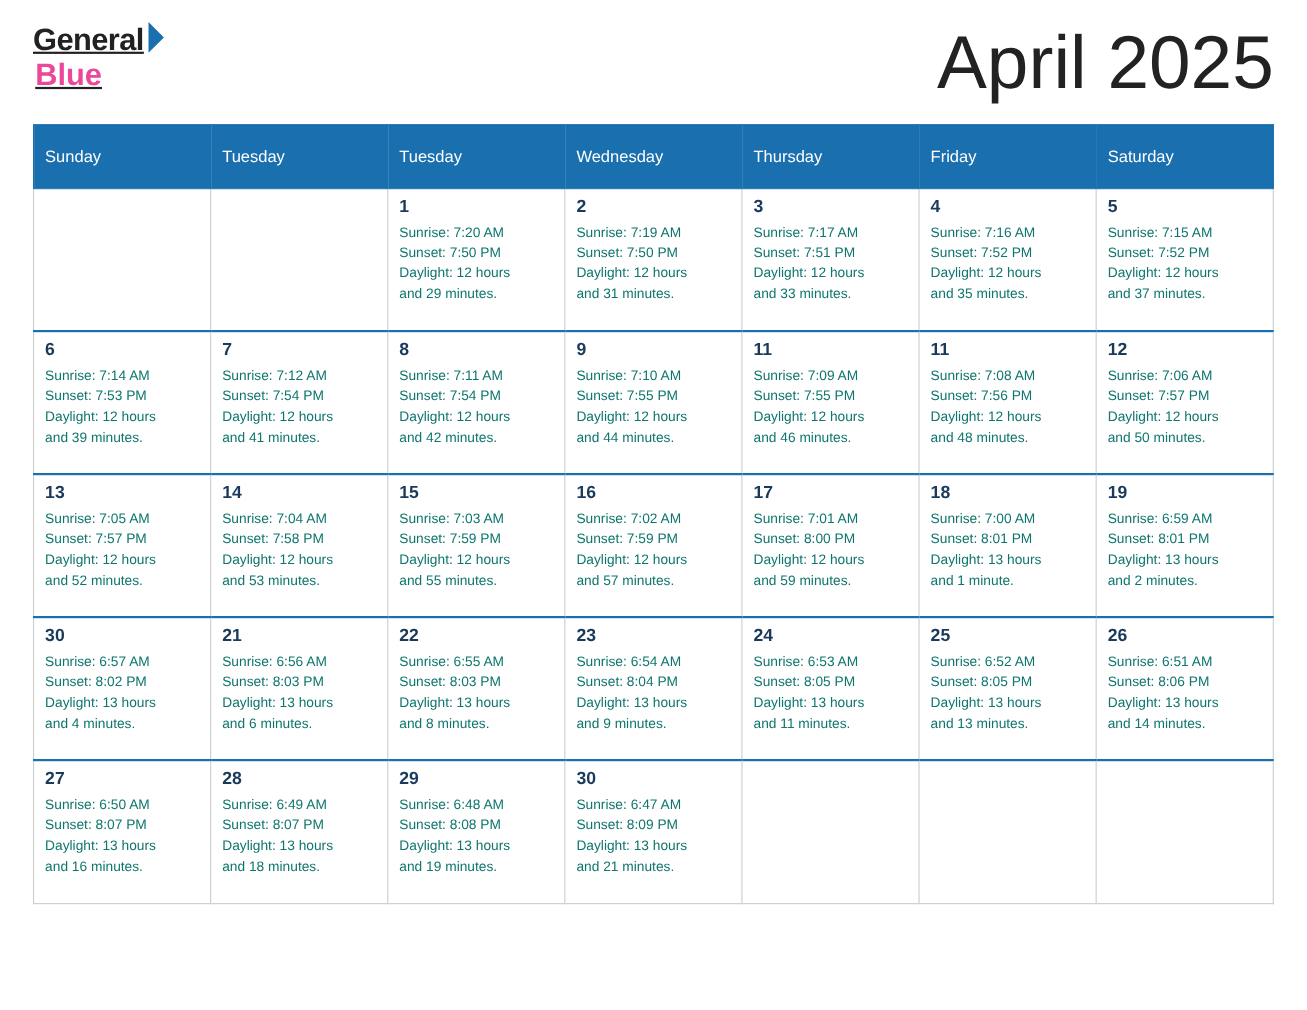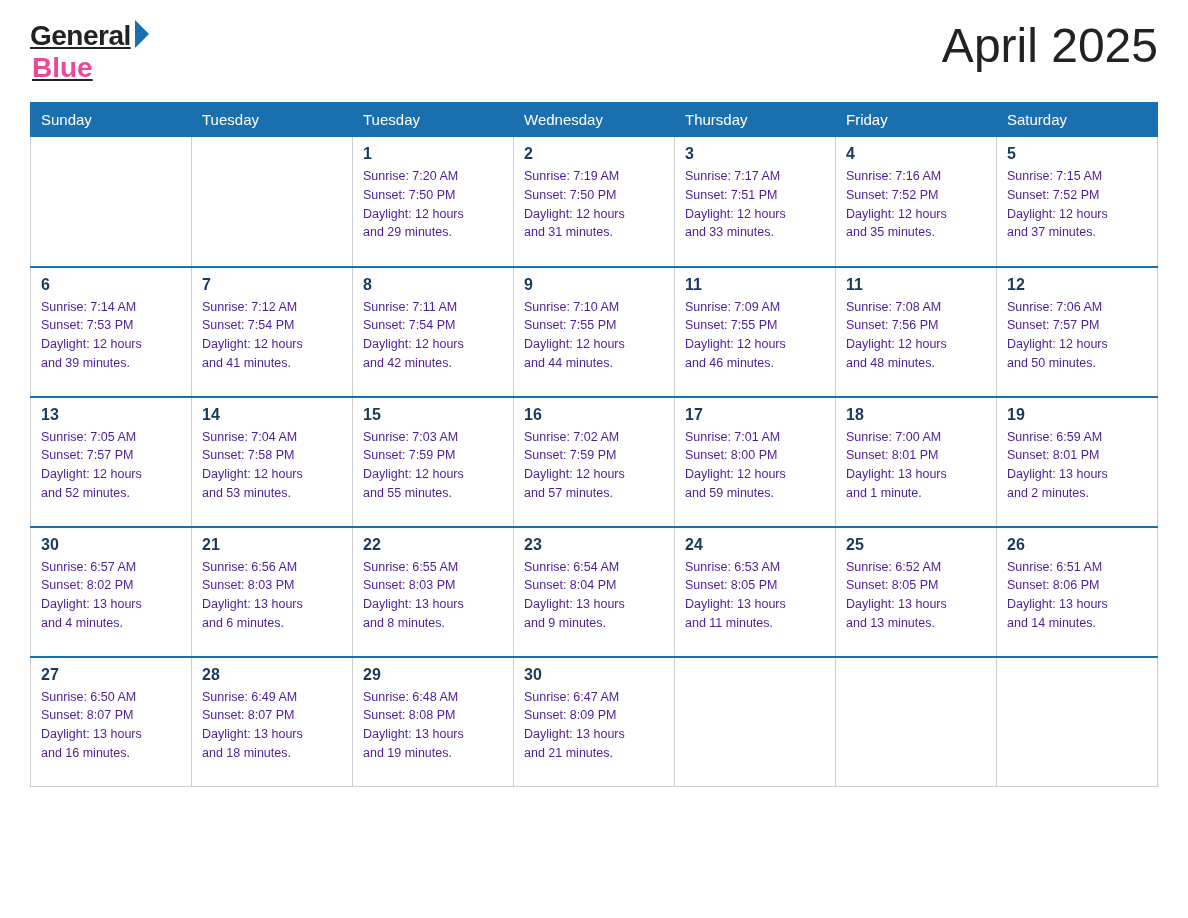--- a/index.html
+++ b/index.html
@@ -45,42 +45,42 @@
     .logo-blue {
       font-size: 28px;
       font-weight: bold;
       color: #ec4899;
       margin-left: 2px;
     }
     .title-block {
       text-align: right;
     }
     .title-block h1 {
-      font-size: 48px;
+      font-size: 68px;
       font-weight: normal;
       color: #222;
       line-height: 1.1;
     }
     .title-block h2 {
       font-size: 22px;
       font-weight: normal;
       color: #555;
       margin-top: 4px;
     }
     .calendar {
       width: 100%;
       border-collapse: collapse;
       table-layout: fixed;
     }
     .calendar thead tr th {
       background-color: #1a6faf;
       color: #fff;
       font-size: 15px;
       font-weight: normal;
-      padding: 8px 10px;
+      padding: 20px 10px;
       text-align: left;
       border: 1px solid #1a6faf;
     }
     .calendar tbody tr td {
       vertical-align: top;
       border: 1px solid #ccc;
       padding: 8px 10px;
       font-size: 13px;
       color: #333;
       min-height: 90px;
@@ -88,21 +88,21 @@
     }
     .calendar tbody tr td .day-num {
       font-size: 16px;
       font-weight: bold;
       color: #1a3a5c;
       margin-bottom: 4px;
       display: block;
     }
     .calendar tbody tr td .day-info {
       font-size: 12.5px;
-      color: #4c1d95;
+      color: #0f766e;
       line-height: 1.5;
     }
     .calendar tbody tr td.empty {
       background: #fff;
     }
     .calendar tbody tr:not(:last-child) td {
       border-bottom: 2px solid #1a6faf;
     }
     .calendar tbody tr td {
       border-bottom: 1px solid #ccc;

